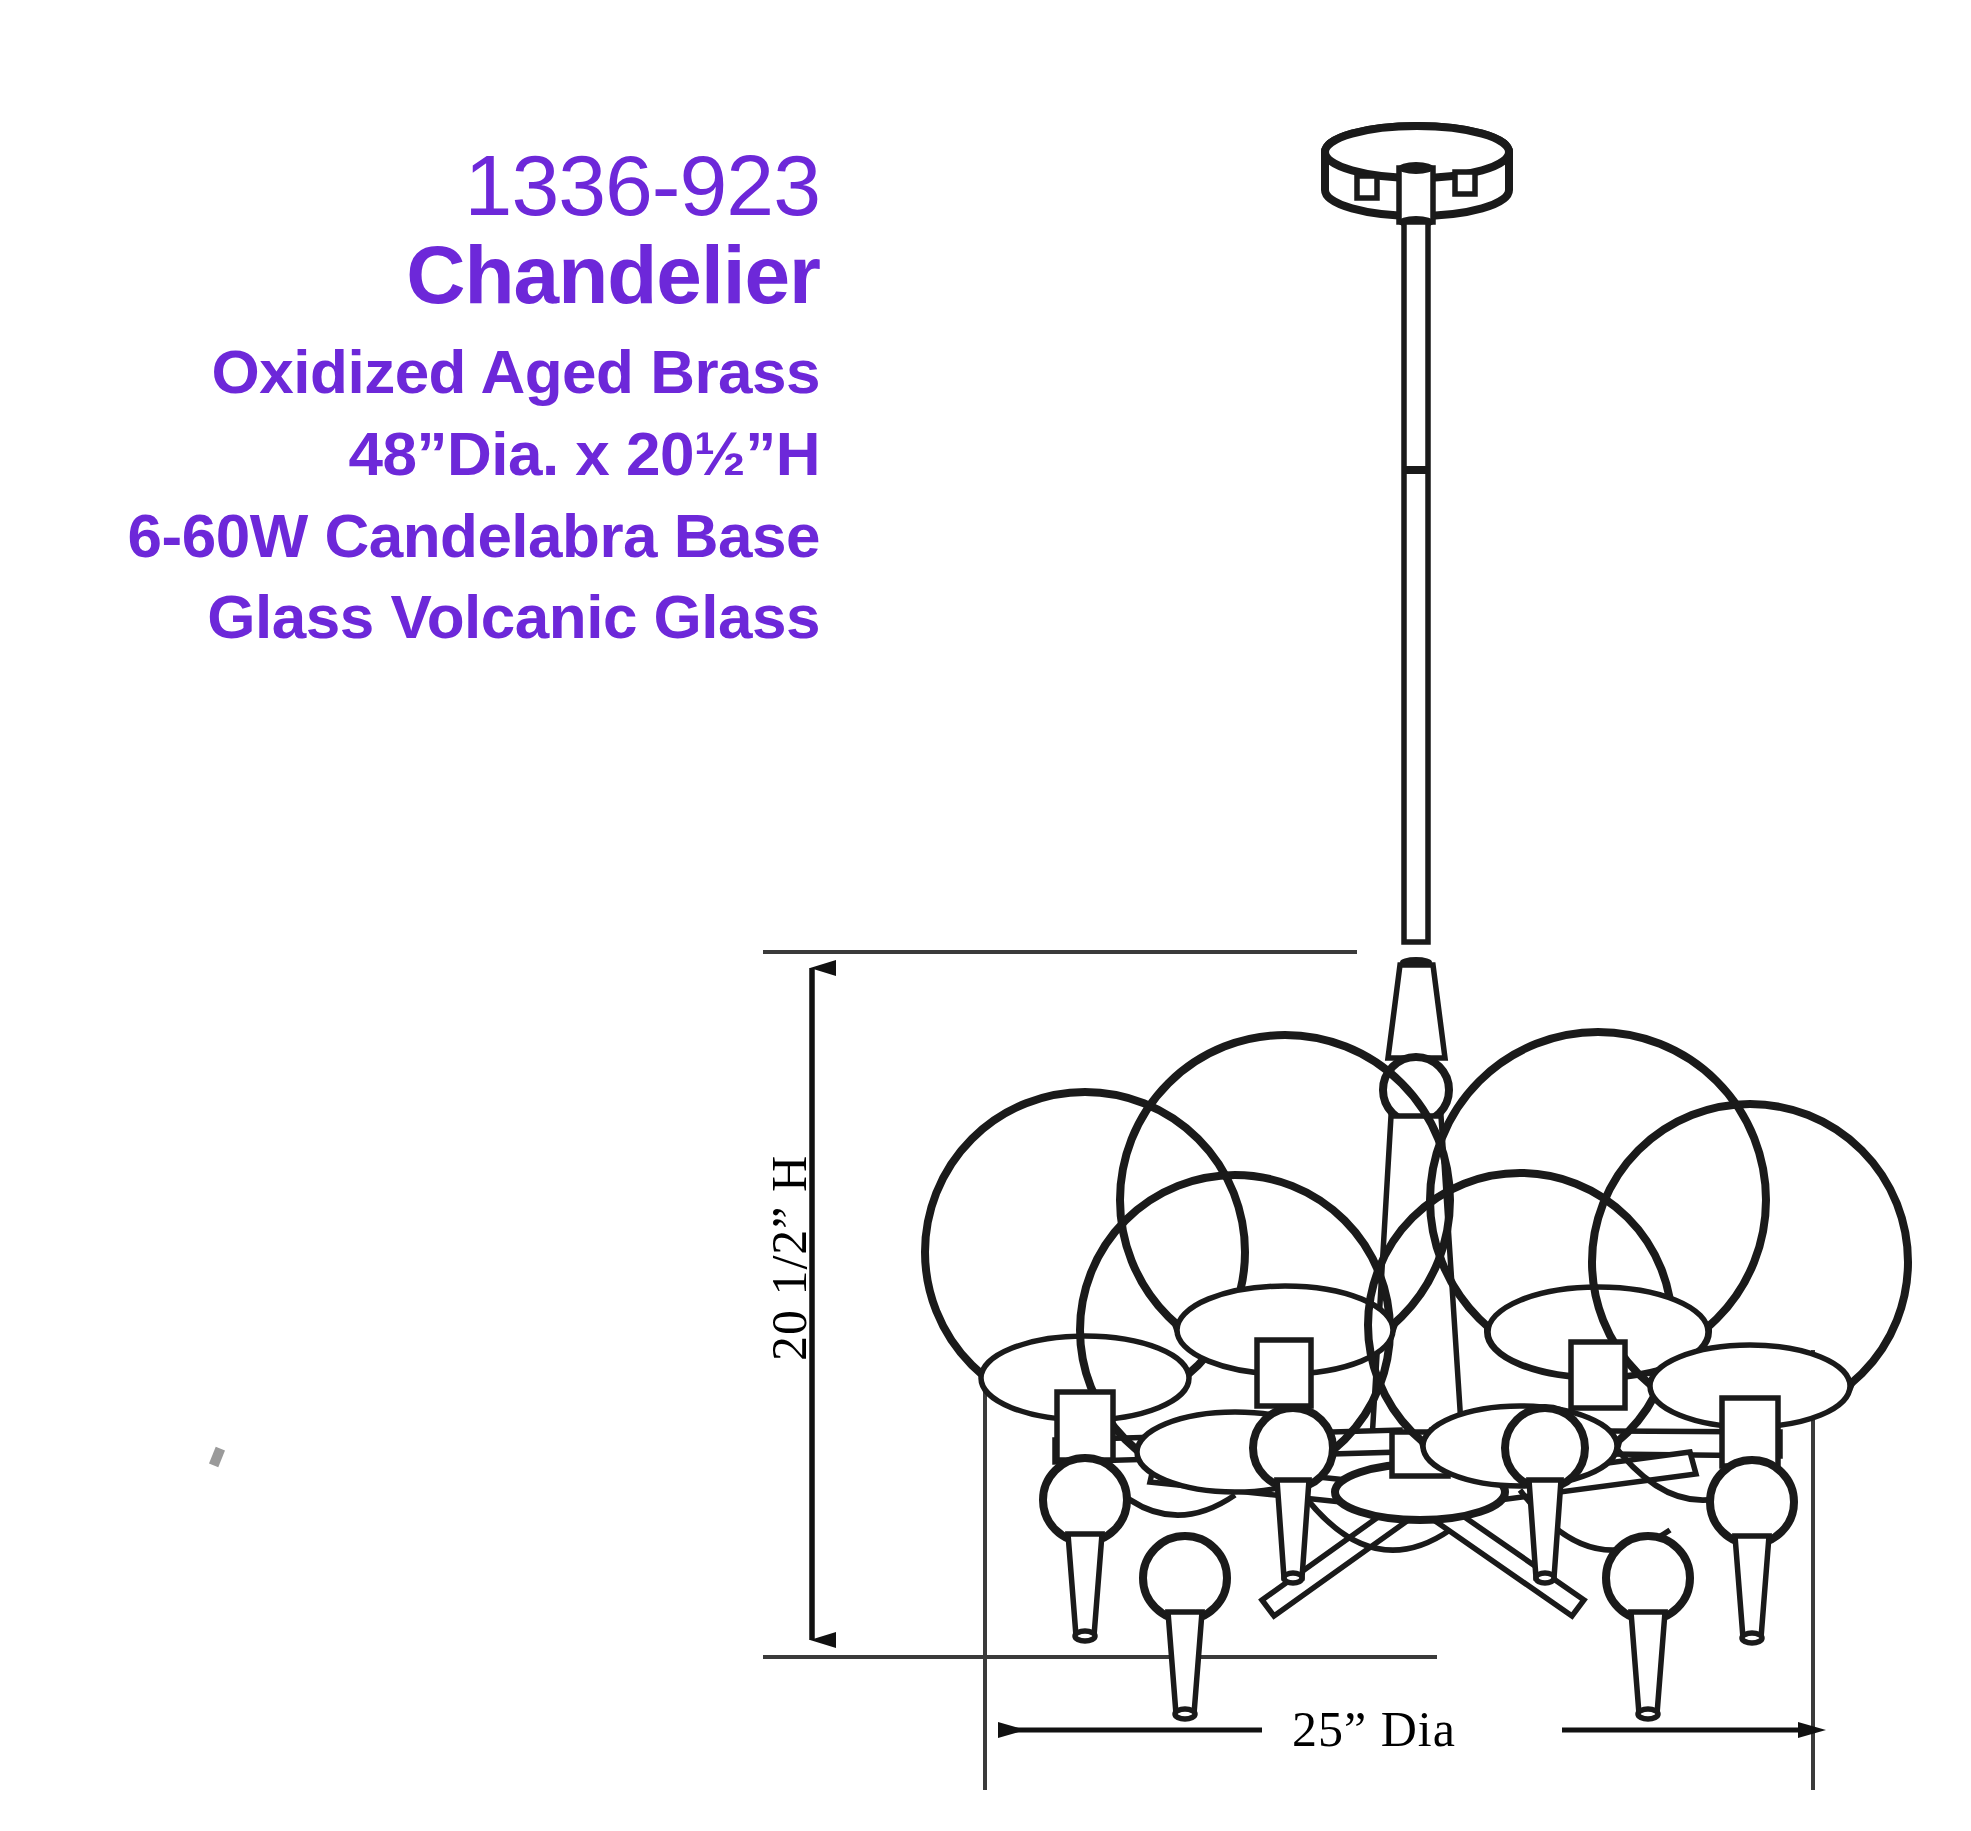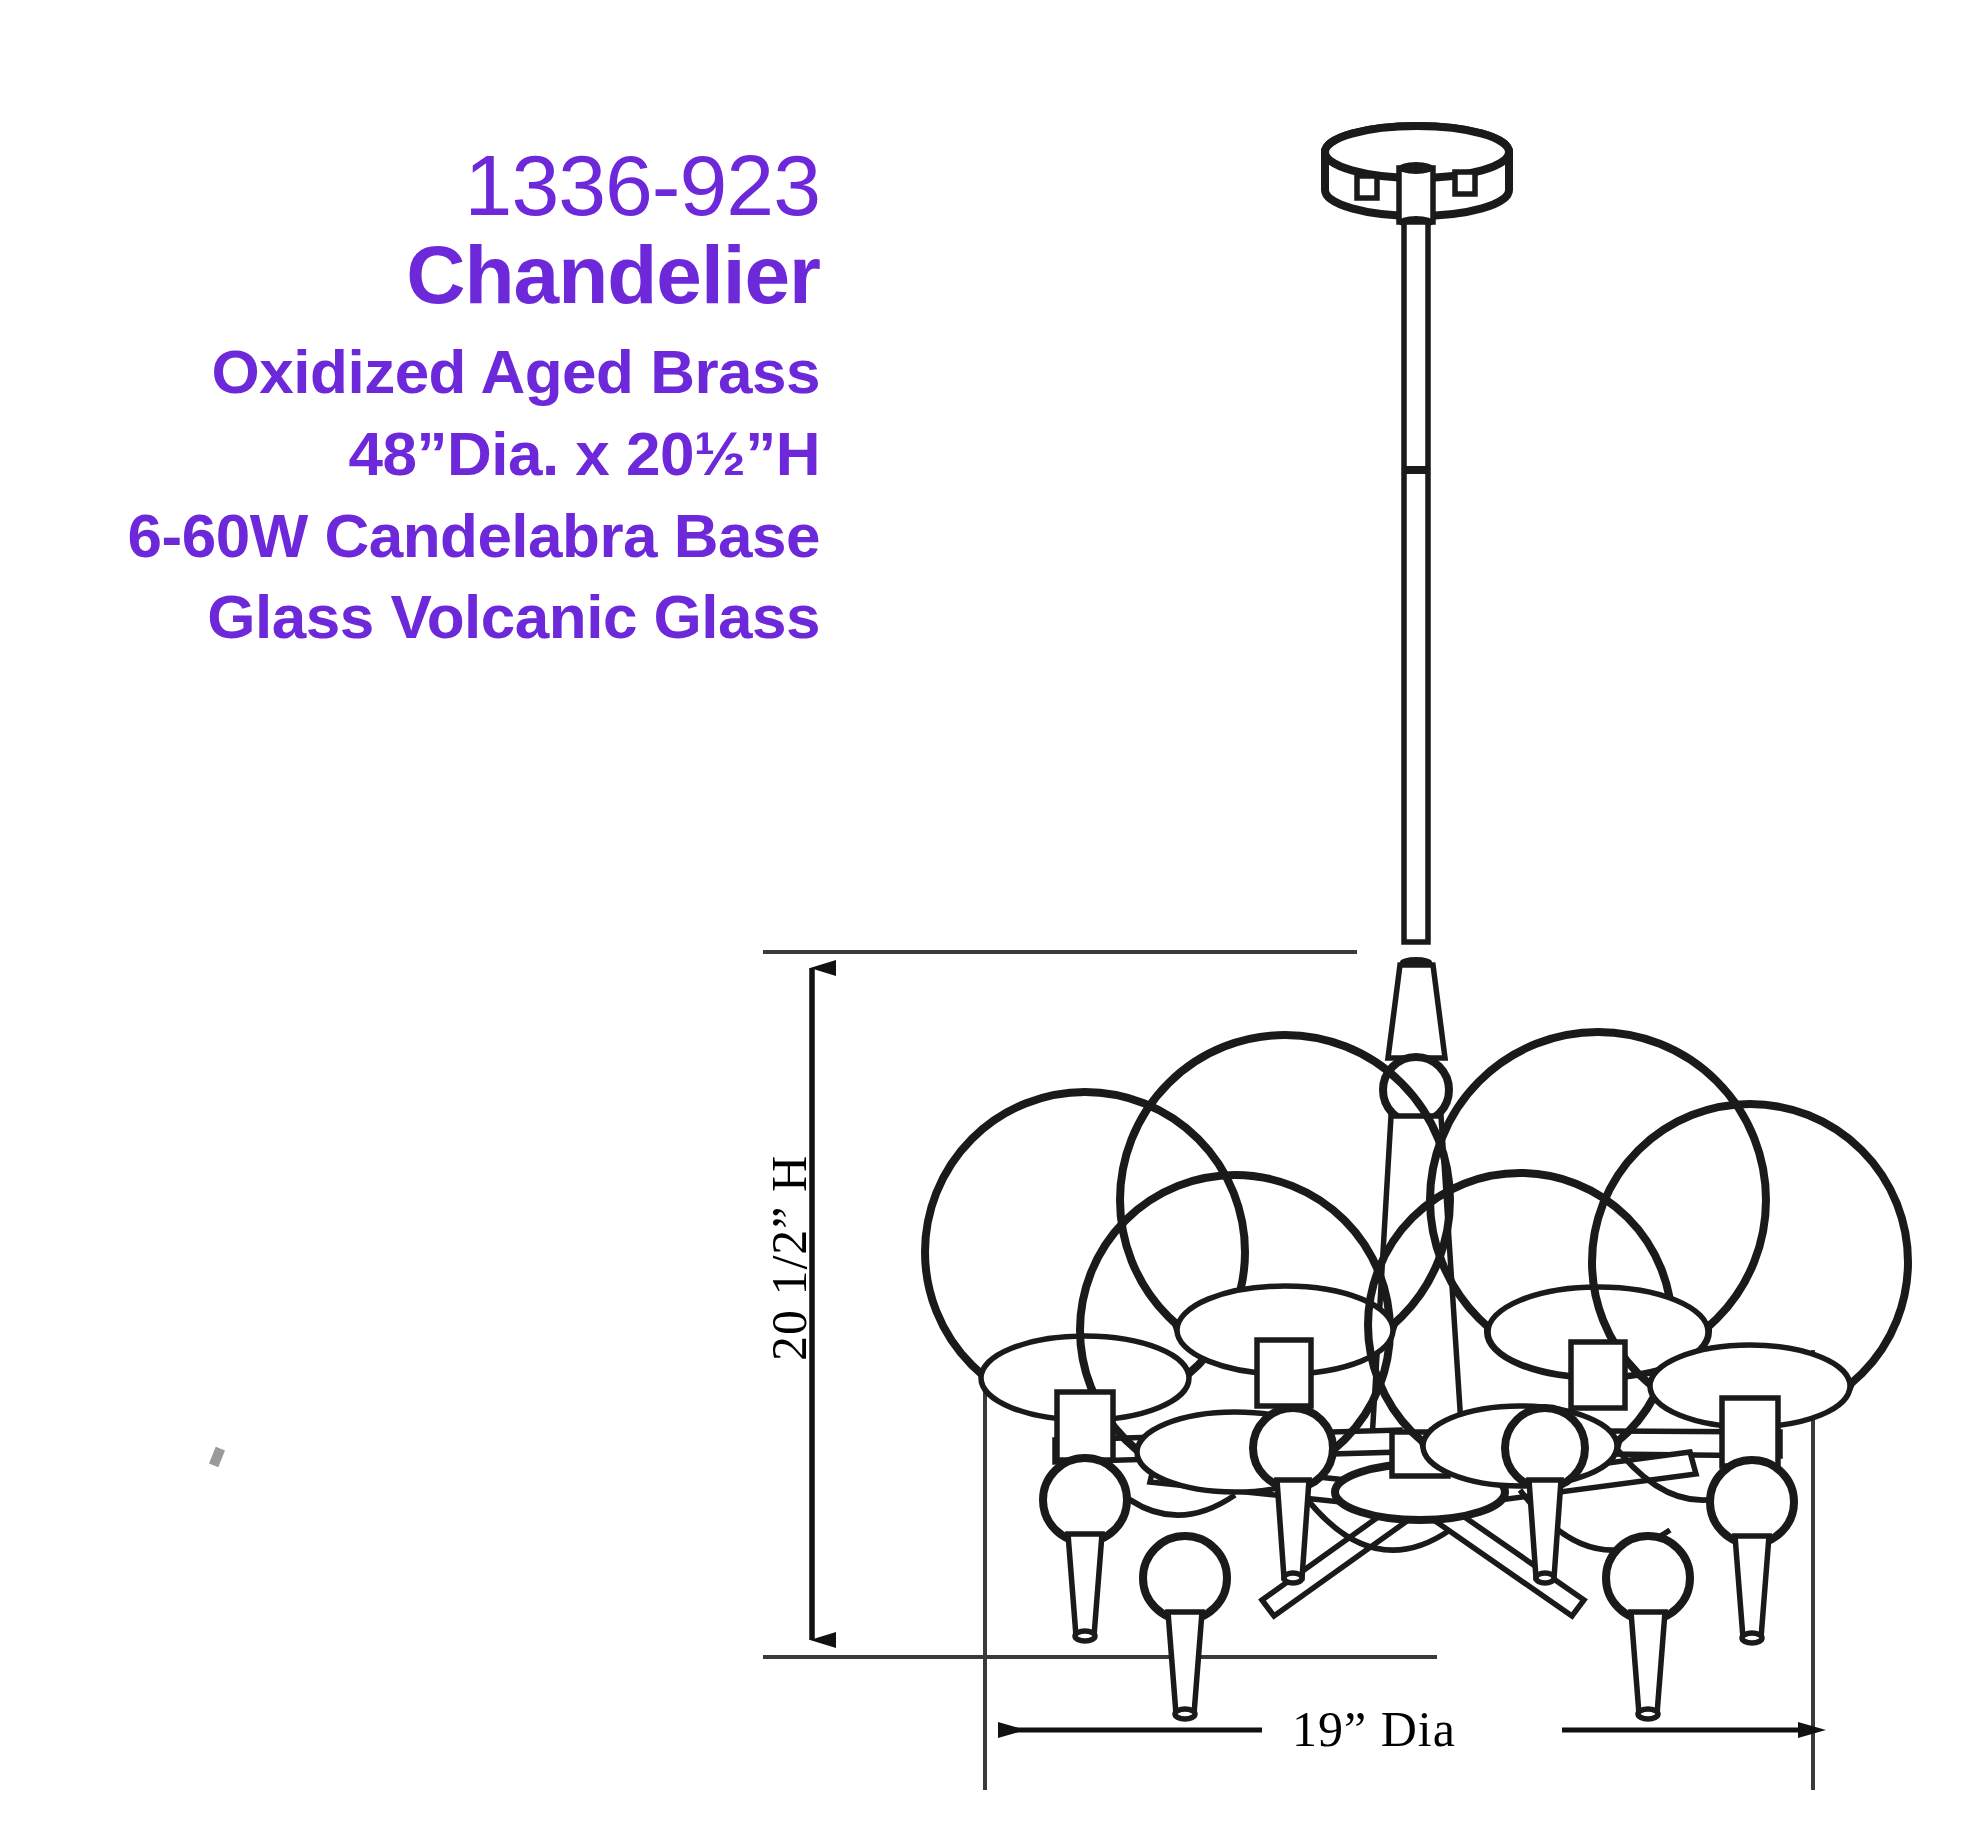--- a/index.html
+++ b/index.html
@@ -113,21 +113,21 @@
     <div class="spec-subtitle">Chandelier</div>
     <div class="spec-line">Oxidized Aged Brass</div>
     <div class="spec-line">48”Dia. x 20½”H</div>
     <div class="spec-line">6-60W Candelabra Base</div>
     <div class="spec-line">Glass Volcanic Glass</div>
   </div>
 
   <div class="stray-mark"></div>
 
   <div class="dim-label" id="dim-height-label">20 1/2” H</div>
-  <div class="dim-label" id="dim-dia-label">19” Dia</div>
+  <div class="dim-label" id="dim-dia-label">25” Dia</div>
 
   <svg class="art" viewBox="0 0 1971 1831">
     <defs>
 
       <pattern id="speckle" width="46" height="46" patternUnits="userSpaceOnUse">
         <rect width="46" height="46" fill="#ffffff"></rect>
         <g class="speck">
           <rect x="3" y="4" width="4.5" height="3"></rect>
           <rect x="14" y="2" width="3" height="4.5"></rect>
           <rect x="27" y="6" width="5" height="3"></rect>

